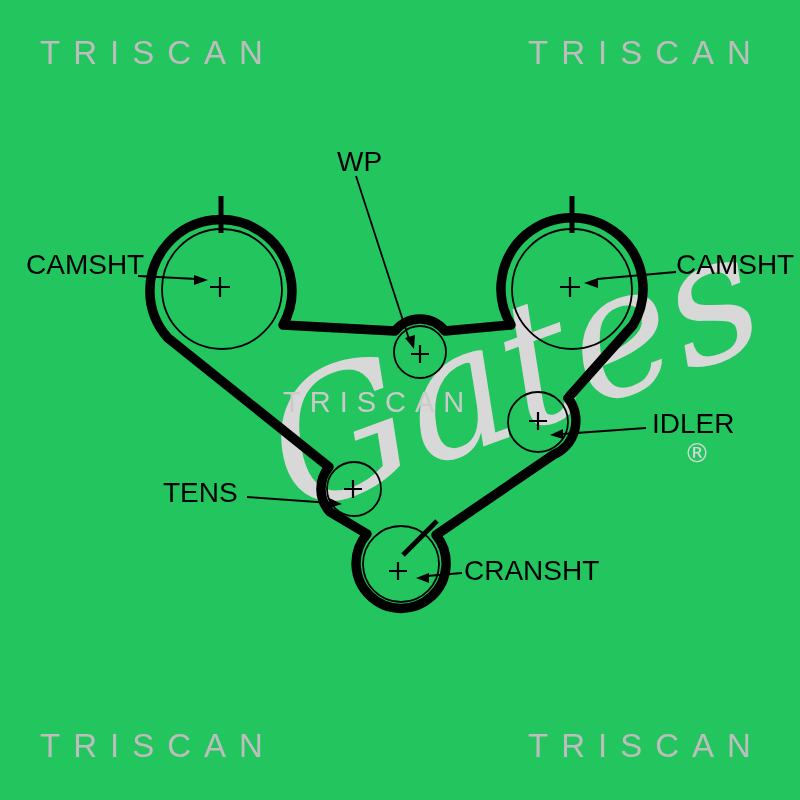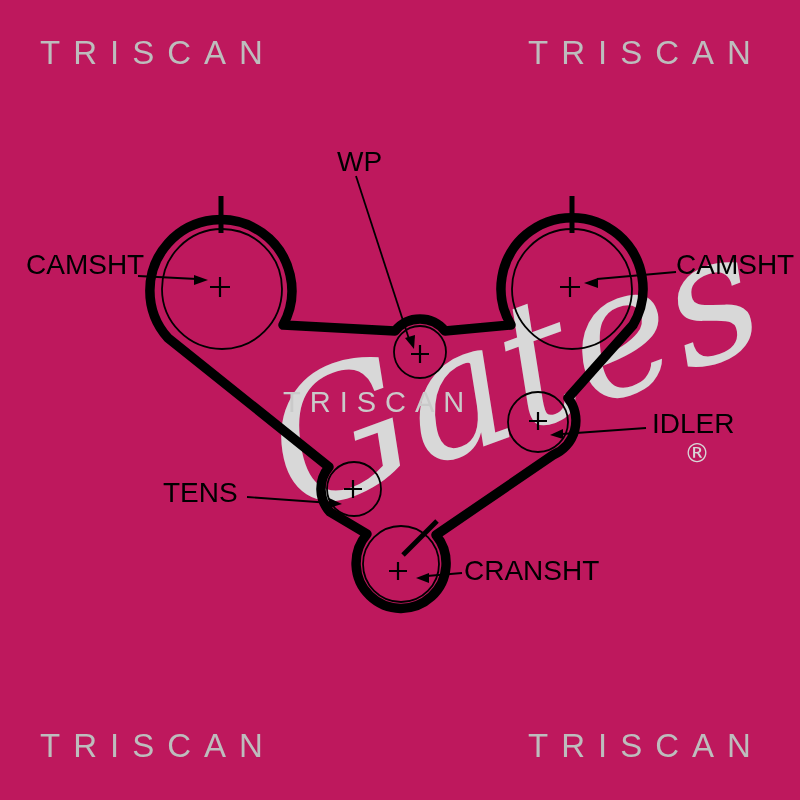--- a/index.html
+++ b/index.html
@@ -1,19 +1,19 @@
 <!DOCTYPE html>
 <html><head>
 <meta charset="utf-8">
 <style>
   html, body { margin: 0; padding: 0; background: #ffffff; }
   .canvas {
     position: relative;
     width: 800px; height: 800px;
-    background: #be185d;
+    background: #22c55e;
     font-family: "Liberation Sans", sans-serif;
     overflow: hidden;
   }
   svg { display: block; }
   .wm-corner  { font-family: "Liberation Sans", sans-serif; font-size: 33px; letter-spacing: 13px; }
   .wm-center  { font-family: "Liberation Sans", sans-serif; font-size: 29px; letter-spacing: 9px; }
   .wm-script  { font-family: "DejaVu Serif", serif; font-style: italic; font-size: 175px; }
   .wm-reg     { font-family: "DejaVu Sans", sans-serif; font-size: 26px; }
   .lbl    { font-family: "Liberation Sans", sans-serif; font-size: 28px; fill: #000000; }
   .belt   { fill: none; stroke-width: 9.5; stroke-linejoin: round; }

